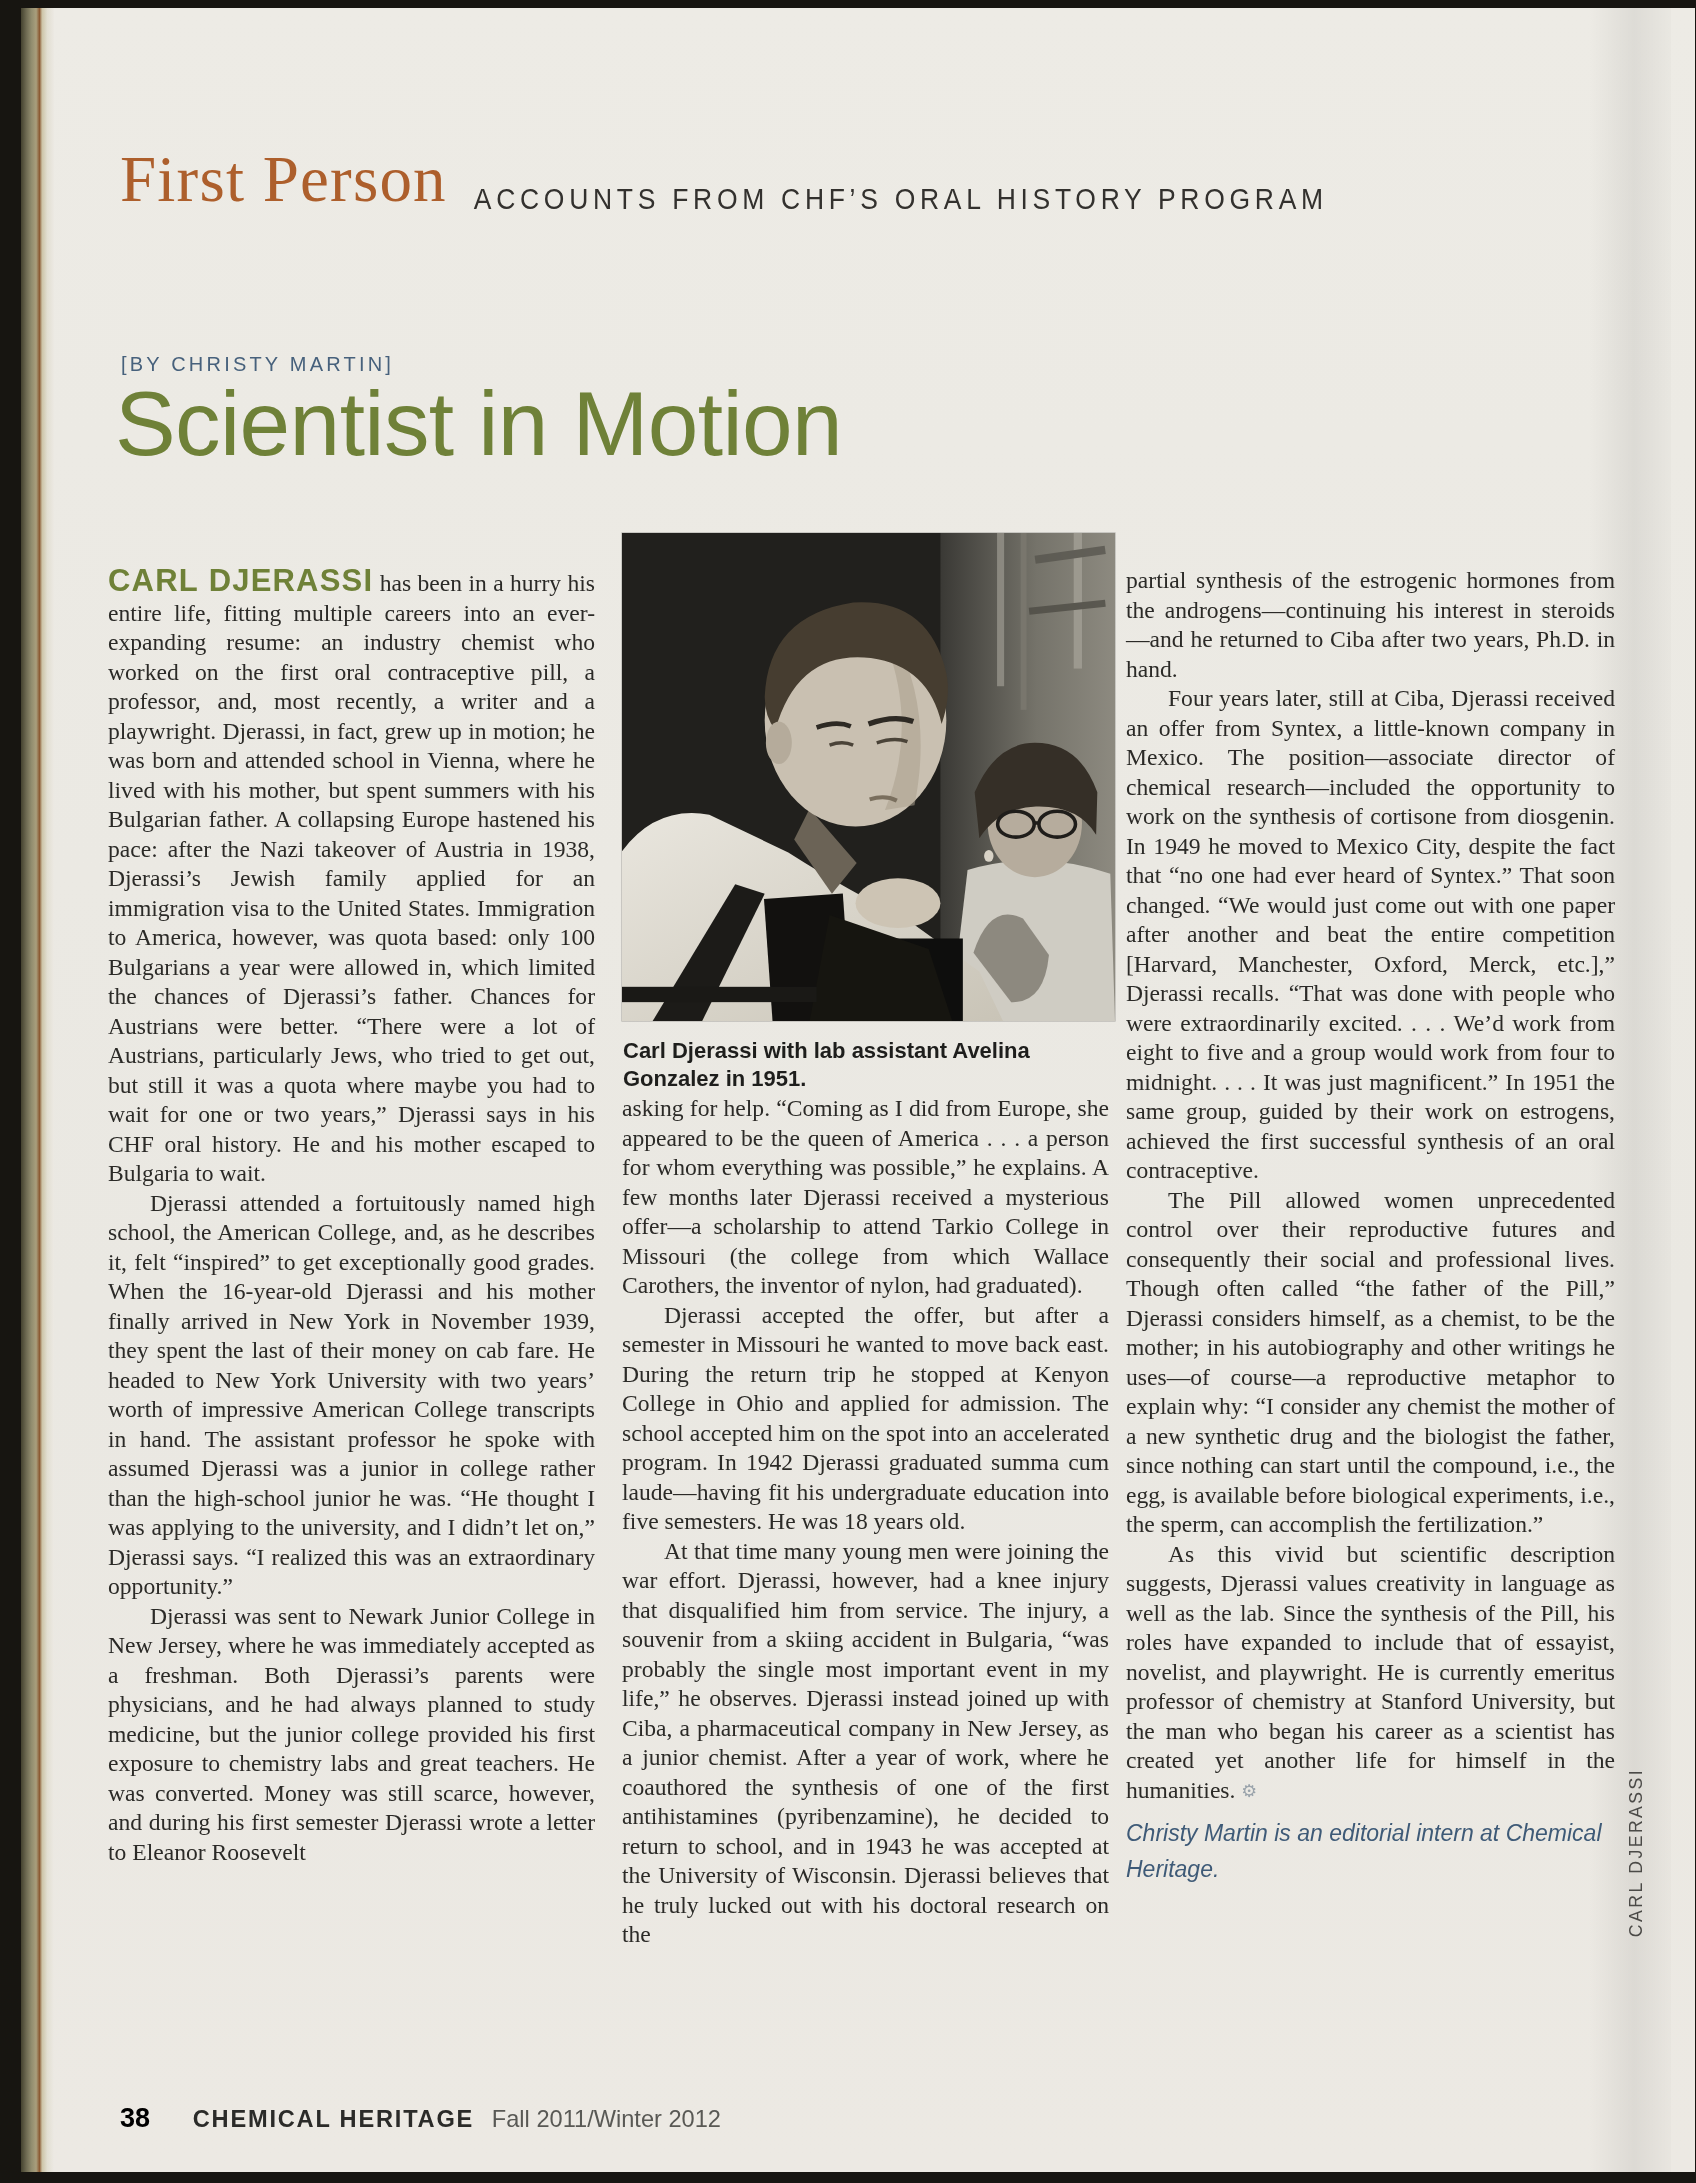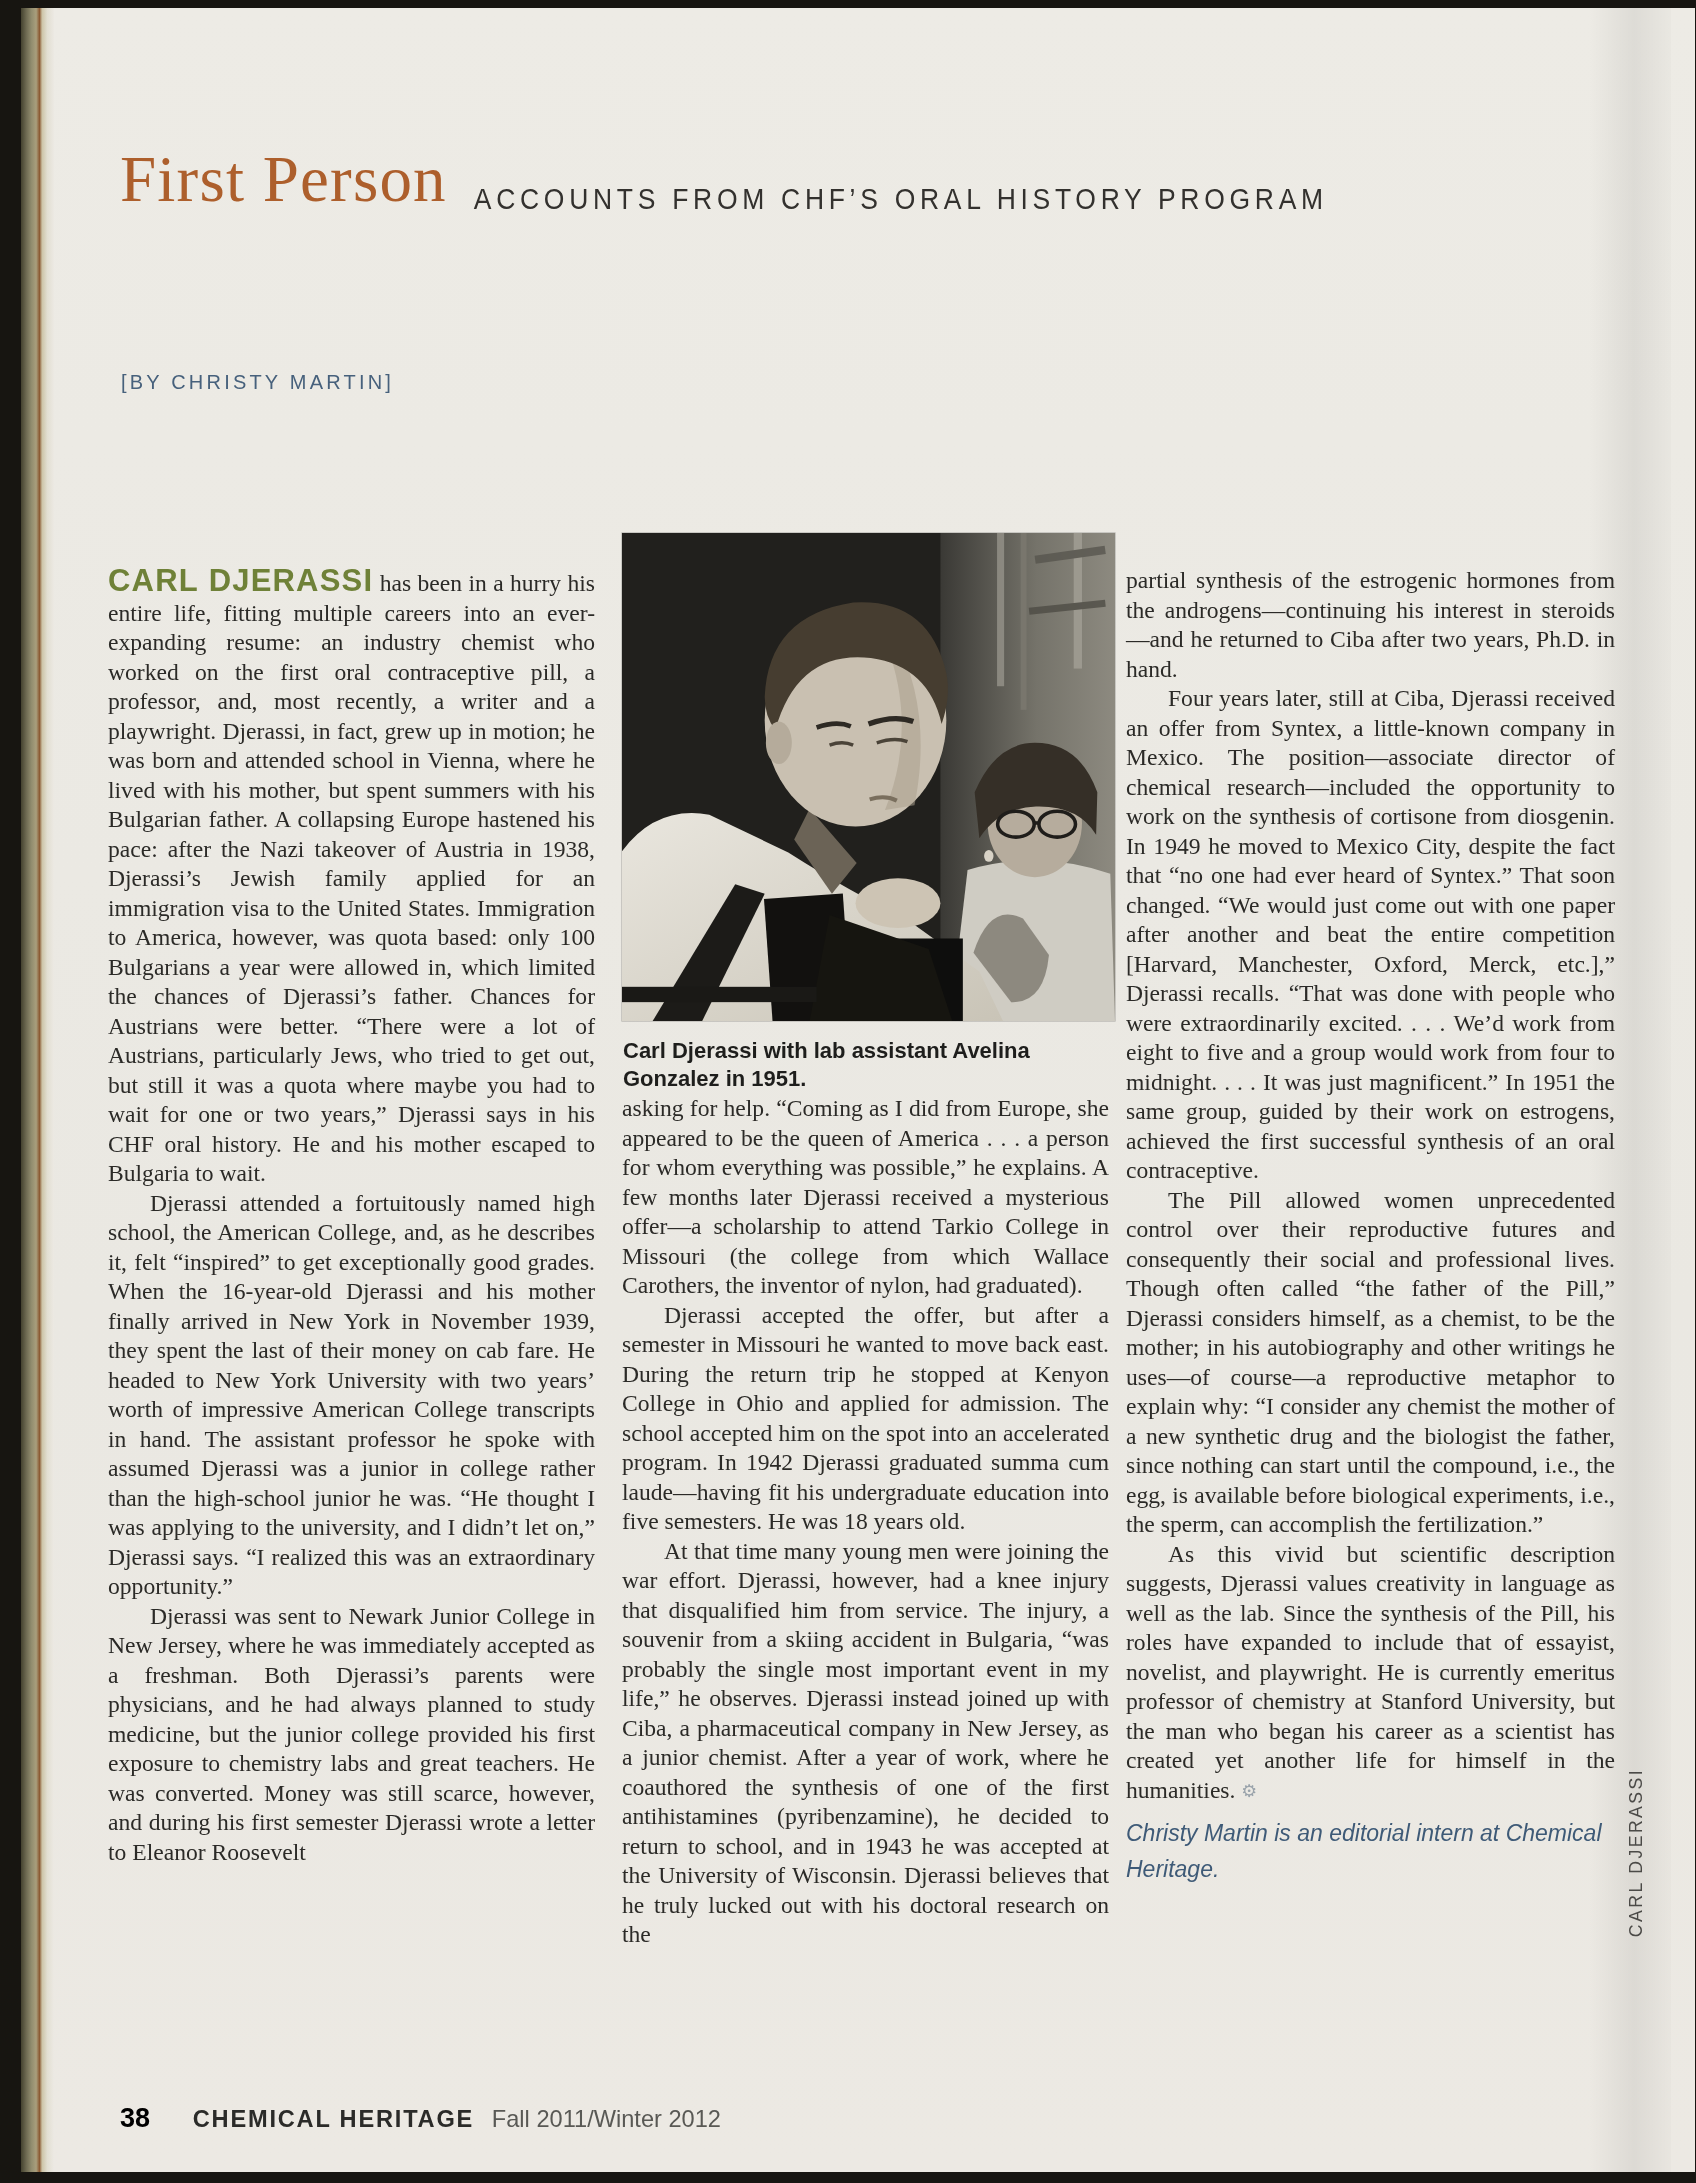--- a/index.html
+++ b/index.html
@@ -26,21 +26,21 @@
   .kicker{
     font-family:"Liberation Serif", serif;
     font-size:65px;color:#ad5f2c;letter-spacing:1.2px;
   }
   .kicker-sub{
     font-family:"Liberation Sans", sans-serif;
     font-size:26.5px;color:#33312e;letter-spacing:4.7px;font-weight:500;
     transform:scaleY(1.08);transform-origin:left bottom;
   }
   .byline{
-    position:absolute;left:100px;top:363px;
+    position:absolute;left:100px;top:345px;
     font-family:"Liberation Sans", sans-serif;
     font-size:20px;letter-spacing:3.2px;color:#47617c;font-weight:500;
   }
   .title{
     position:absolute;left:94px;top:364px;margin:0;
     font-family:"Liberation Sans", sans-serif;
     font-weight:400;font-size:91px;color:#6f8138;letter-spacing:-0.6px;
   }
   
   .col{
@@ -104,20 +104,21 @@
 <div class="page">
   <div class="edge-strip"></div>
   <div class="gutter-shadow"></div>
 
   <header class="masthead">
     <span class="kicker">First Person</span>
     <span class="kicker-sub">ACCOUNTS FROM CHF’S ORAL HISTORY PROGRAM</span>
   </header>
 
   <div class="byline">[BY CHRISTY MARTIN]</div>
+  <h1 class="title">Scientist in Motion</h1>
 
   <section class="col col1">
     <p><span class="leadin">CARL DJERASSI</span> <span>has been in a hurry his entire life, fitting multiple careers into an ever-expanding resume: an industry chemist who worked on the first oral contraceptive pill, a professor, and, most recently, a writer and a playwright. Djerassi, in fact, grew up in motion; he was born and attended school in Vienna, where he lived with his mother, but spent summers with his Bulgarian father. A collapsing Europe hastened his pace: after the Nazi takeover of Austria in 1938, Djerassi’s Jewish family applied for an immigration visa to the United States. Immigration to America, however, was quota based: only 100 Bulgarians a year were allowed in, which limited the chances of Djerassi’s father. Chances for Austrians were better. “There were a lot of Austrians, particularly Jews, who tried to get out, but still it was a quota where maybe you had to wait for one or two years,” Djerassi says in his CHF oral history. He and his mother escaped to Bulgaria to wait.</span></p>
     <p class="indent">Djerassi attended a fortuitously named high school, the American College, and, as he describes it, felt “inspired” to get exceptionally good grades. When the 16-year-old Djerassi and his mother finally arrived in New York in November 1939, they spent the last of their money on cab fare. He headed to New York University with two years’ worth of impressive American College transcripts in hand. The assistant professor he spoke with assumed Djerassi was a junior in college rather than the high-school junior he was. “He thought I was applying to the university, and I didn’t let on,” Djerassi says. “I realized this was an extraordinary opportunity.”</p>
     <p class="indent">Djerassi was sent to Newark Junior College in New Jersey, where he was immediately accepted as a freshman. Both Djerassi’s parents were physicians, and he had always planned to study medicine, but the junior college provided his first exposure to chemistry labs and great teachers. He was converted. Money was still scarce, however, and during his first semester Djerassi wrote a letter to Eleanor Roosevelt</p>
   </section>
 
   <figure class="photo">
     <svg viewBox="0 0 836 828" preserveAspectRatio="none">
       <defs>

